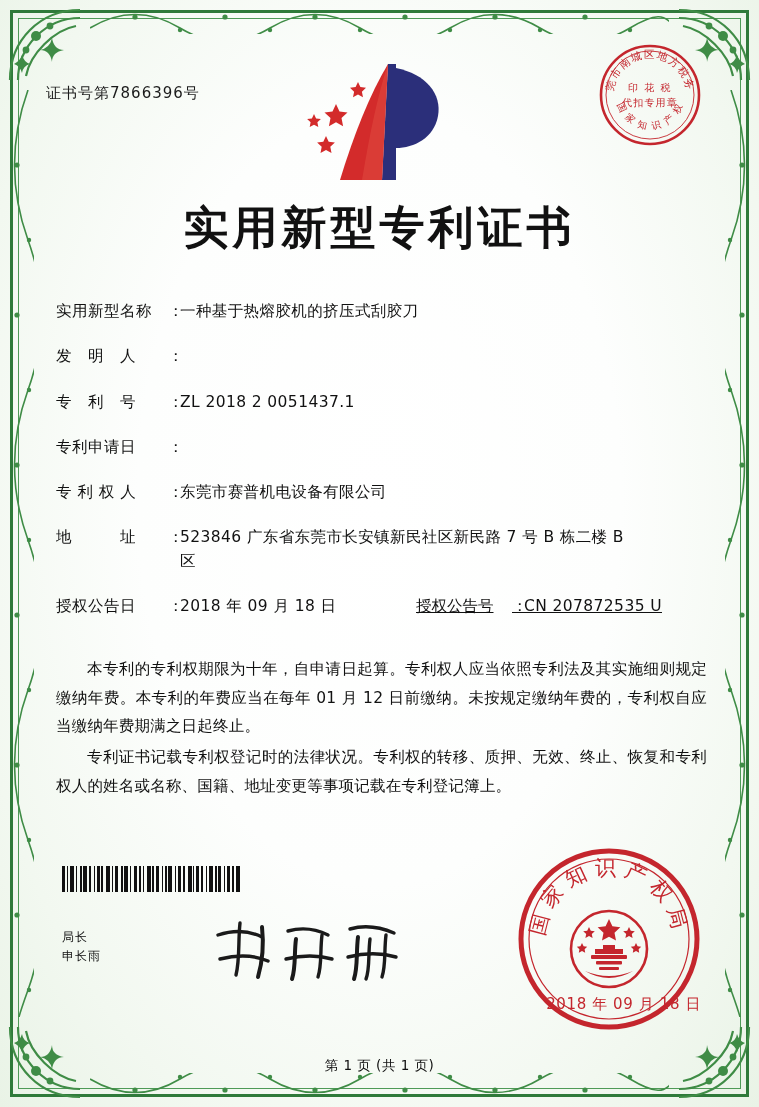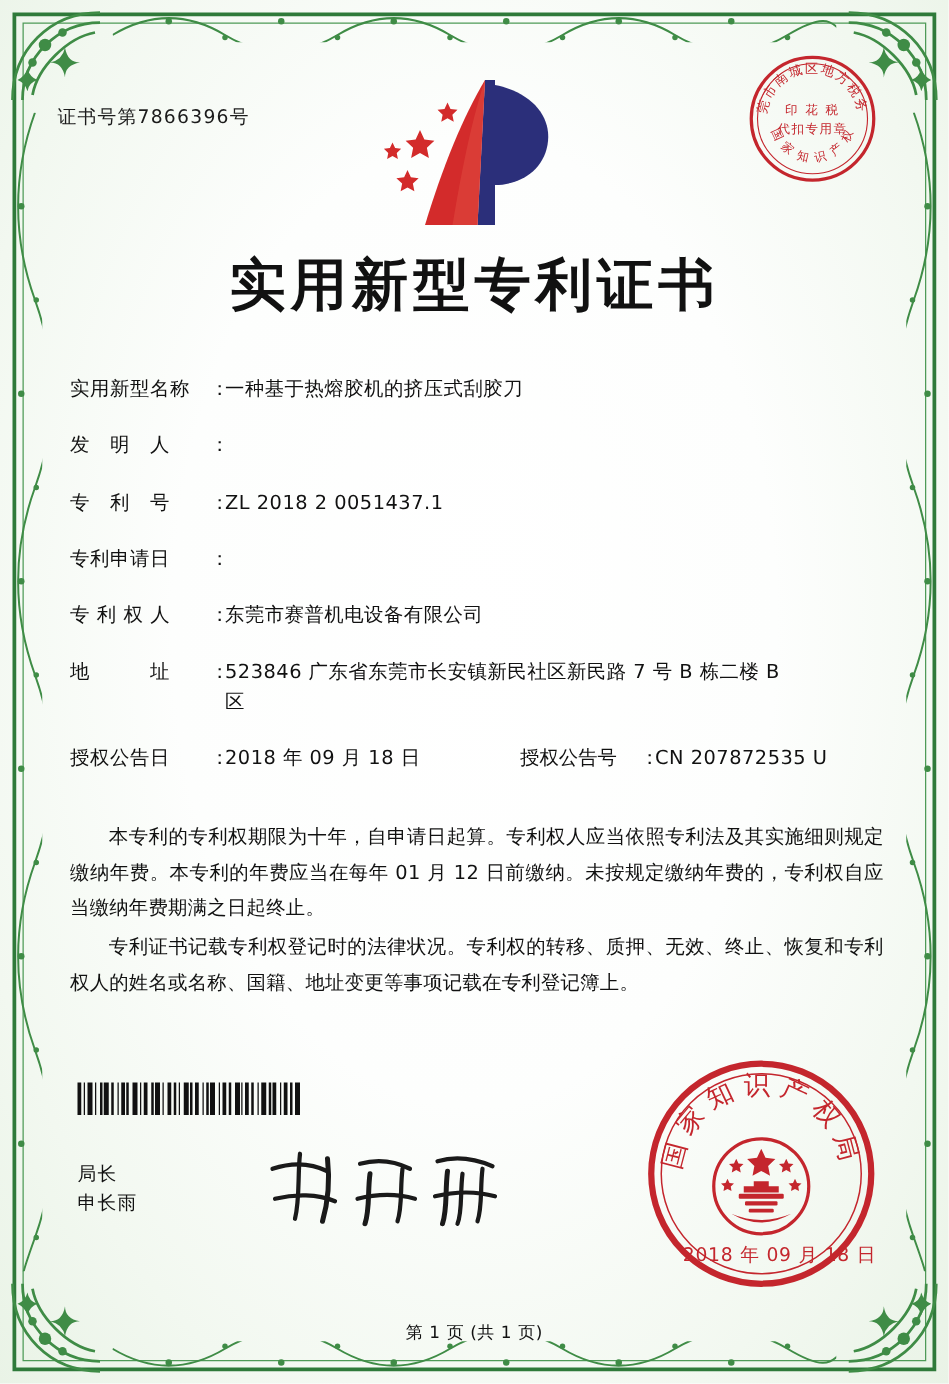--- a/index.html
+++ b/index.html
@@ -89,21 +89,21 @@
   }
   .f-label{
     width:112px;flex:0 0 112px;
     letter-spacing:0.5px;
     white-space:pre;
   }
   .f-colon{width:12px;flex:0 0 12px;}
   .f-value{flex:1 1 auto;letter-spacing:0.4px;}
   .row-inline{display:flex;width:100%;justify-content:center;}
   .inline-left{display:flex;flex:0 0 360px;}
-  .inline-right{display:flex;flex:1 1 auto;}
+  .inline-right{display:flex;flex:1 1 auto;text-decoration:underline;}
   .f-label-s{width:96px;flex:0 0 96px;white-space:pre;}
 
   
   .body-text{
     position:absolute;left:56px;right:52px;top:655px;
     font-size:15.5px;line-height:1.85;color:#111;
     text-align:justify;
     letter-spacing:0.2px;
   }
   .body-text p{margin:0 0 2px 0;text-indent:2em;}
@@ -111,21 +111,21 @@
   
   .barcode{
     position:absolute;left:62px;top:866px;width:222px;height:26px;
     display:flex;align-items:stretch;
   }
   .barcode i{display:block;height:100%;background:#111;}
 
   
   .sign-label{
     position:absolute;left:62px;top:928px;
-    font-size:15px;line-height:1.55;color:#111;letter-spacing:1px;
+    font-size:12px;line-height:1.55;color:#111;letter-spacing:1px;
   }
   .signature{
     position:absolute;left:210px;top:915px;width:200px;height:70px;
   }
 
   
   .seal{
     position:absolute;right:56px;top:845px;width:188px;height:188px;
   }
   .seal-date{

